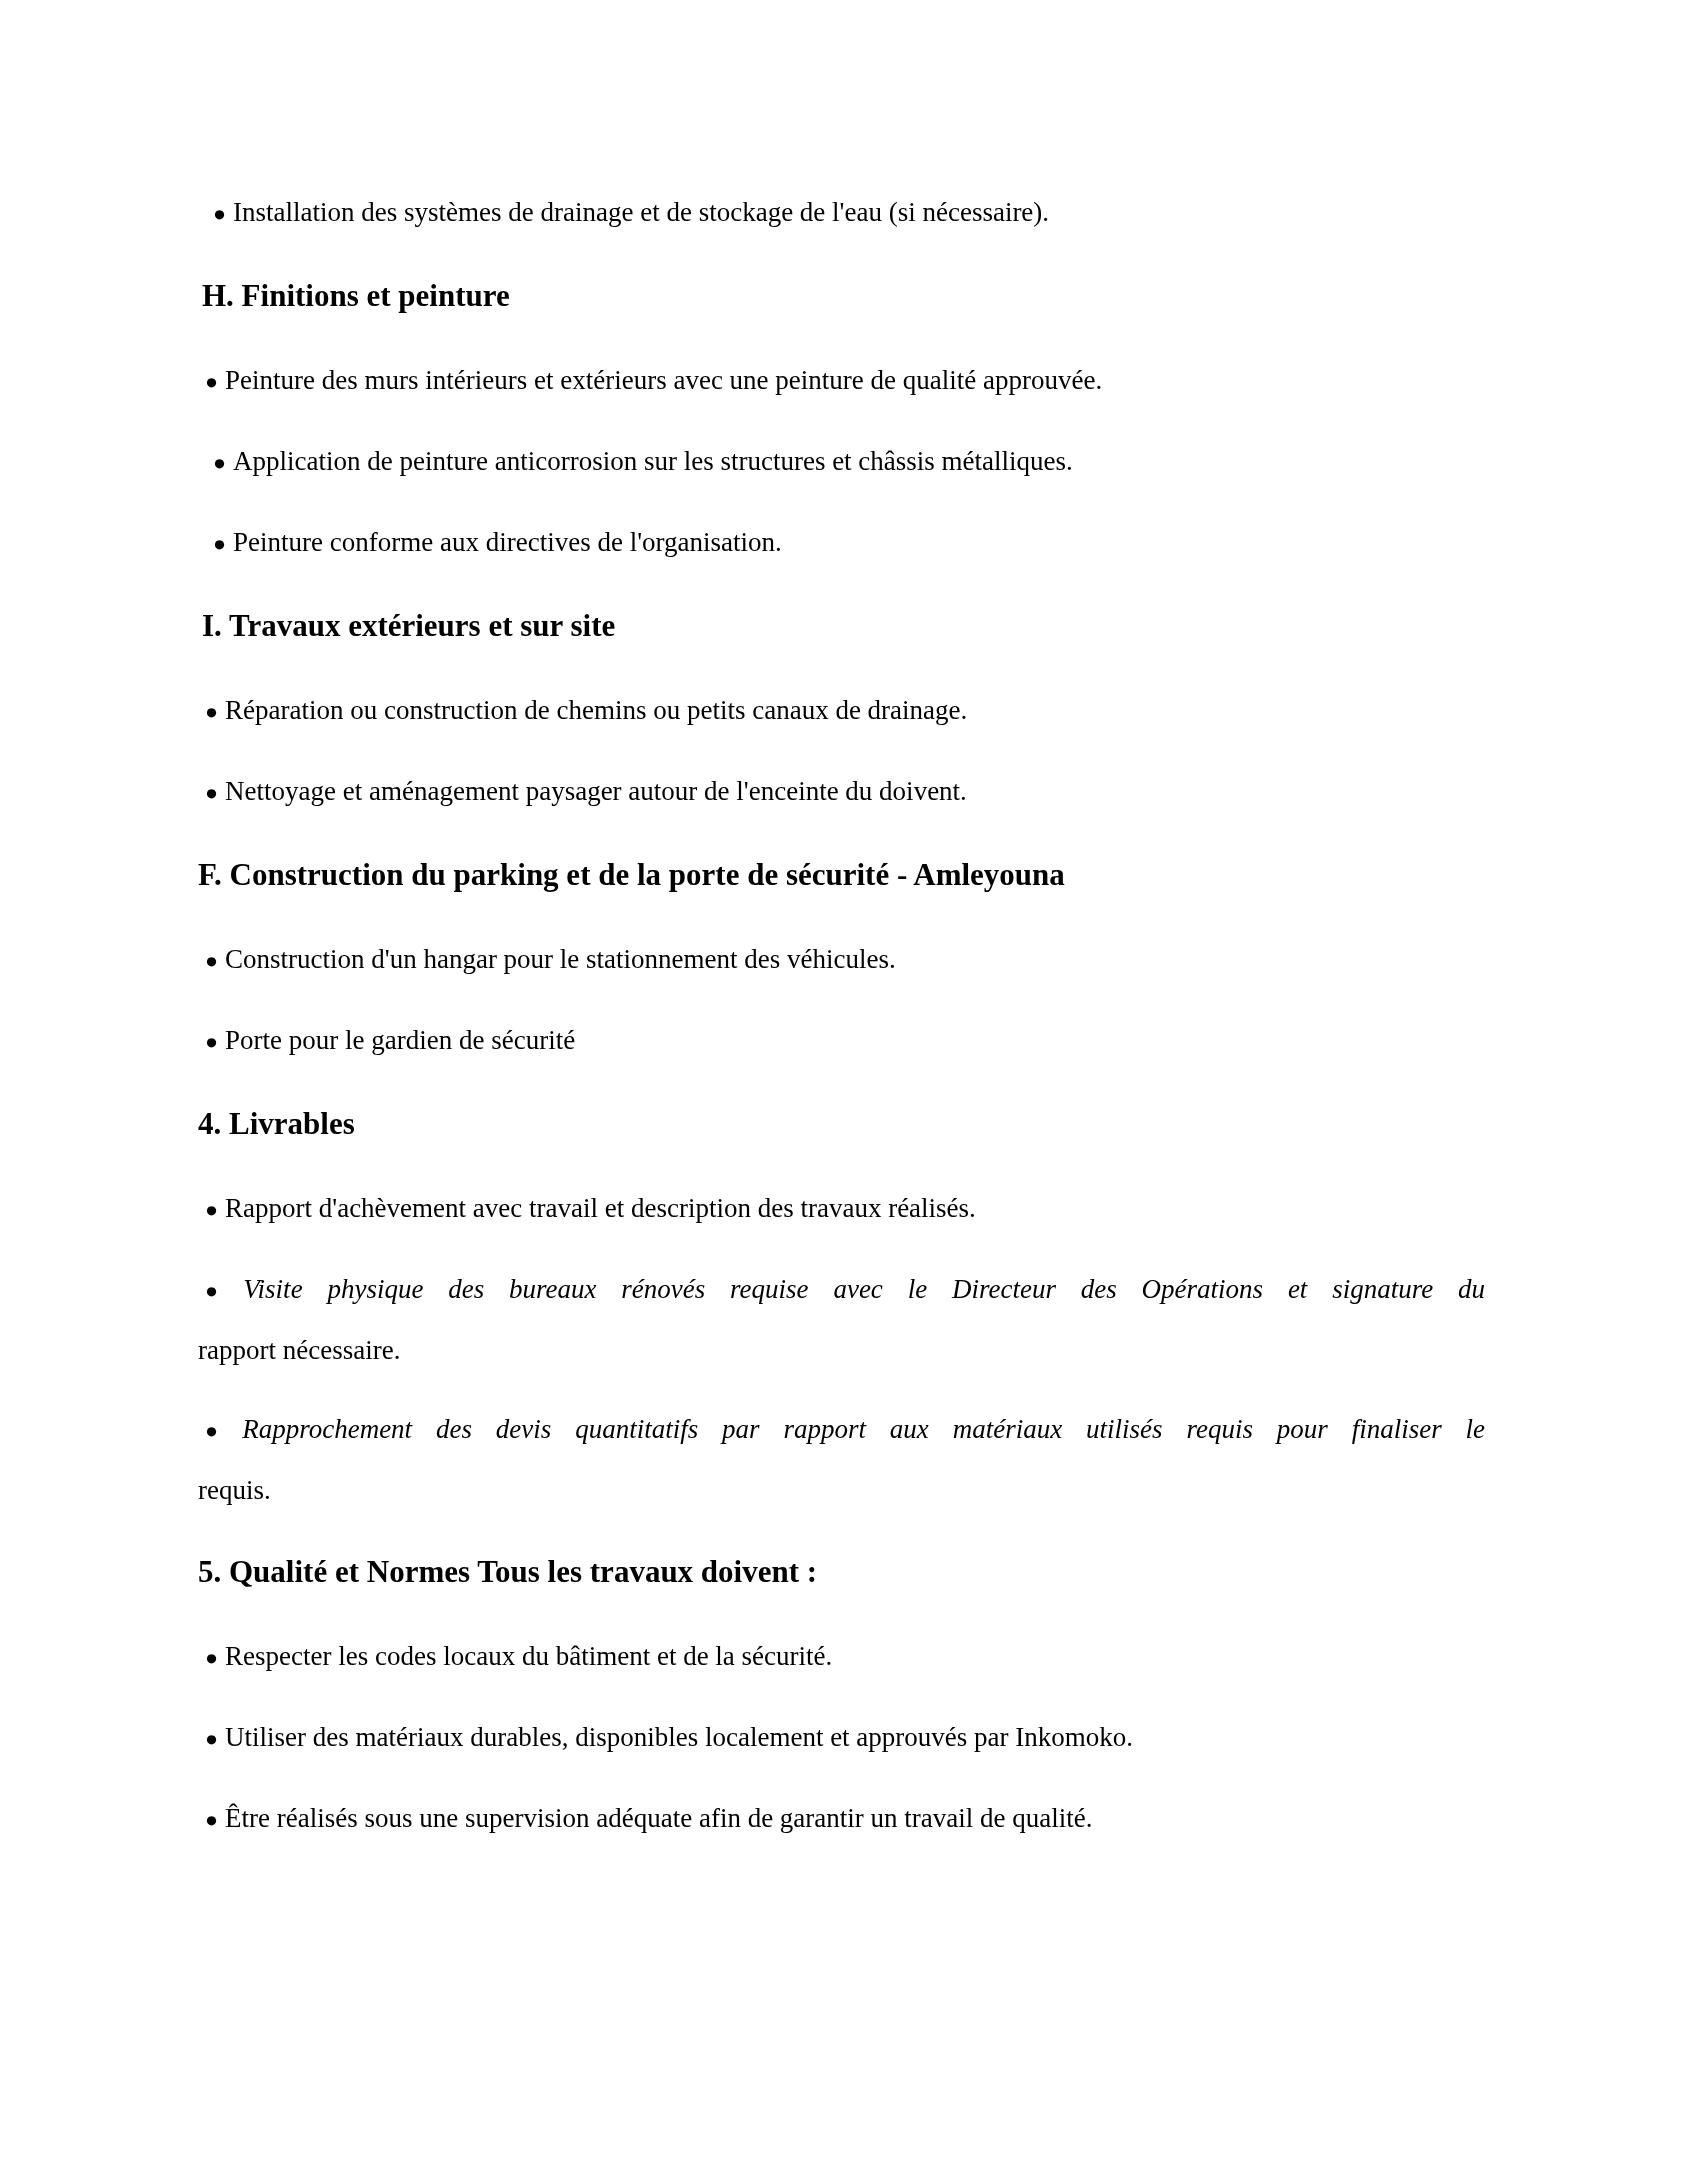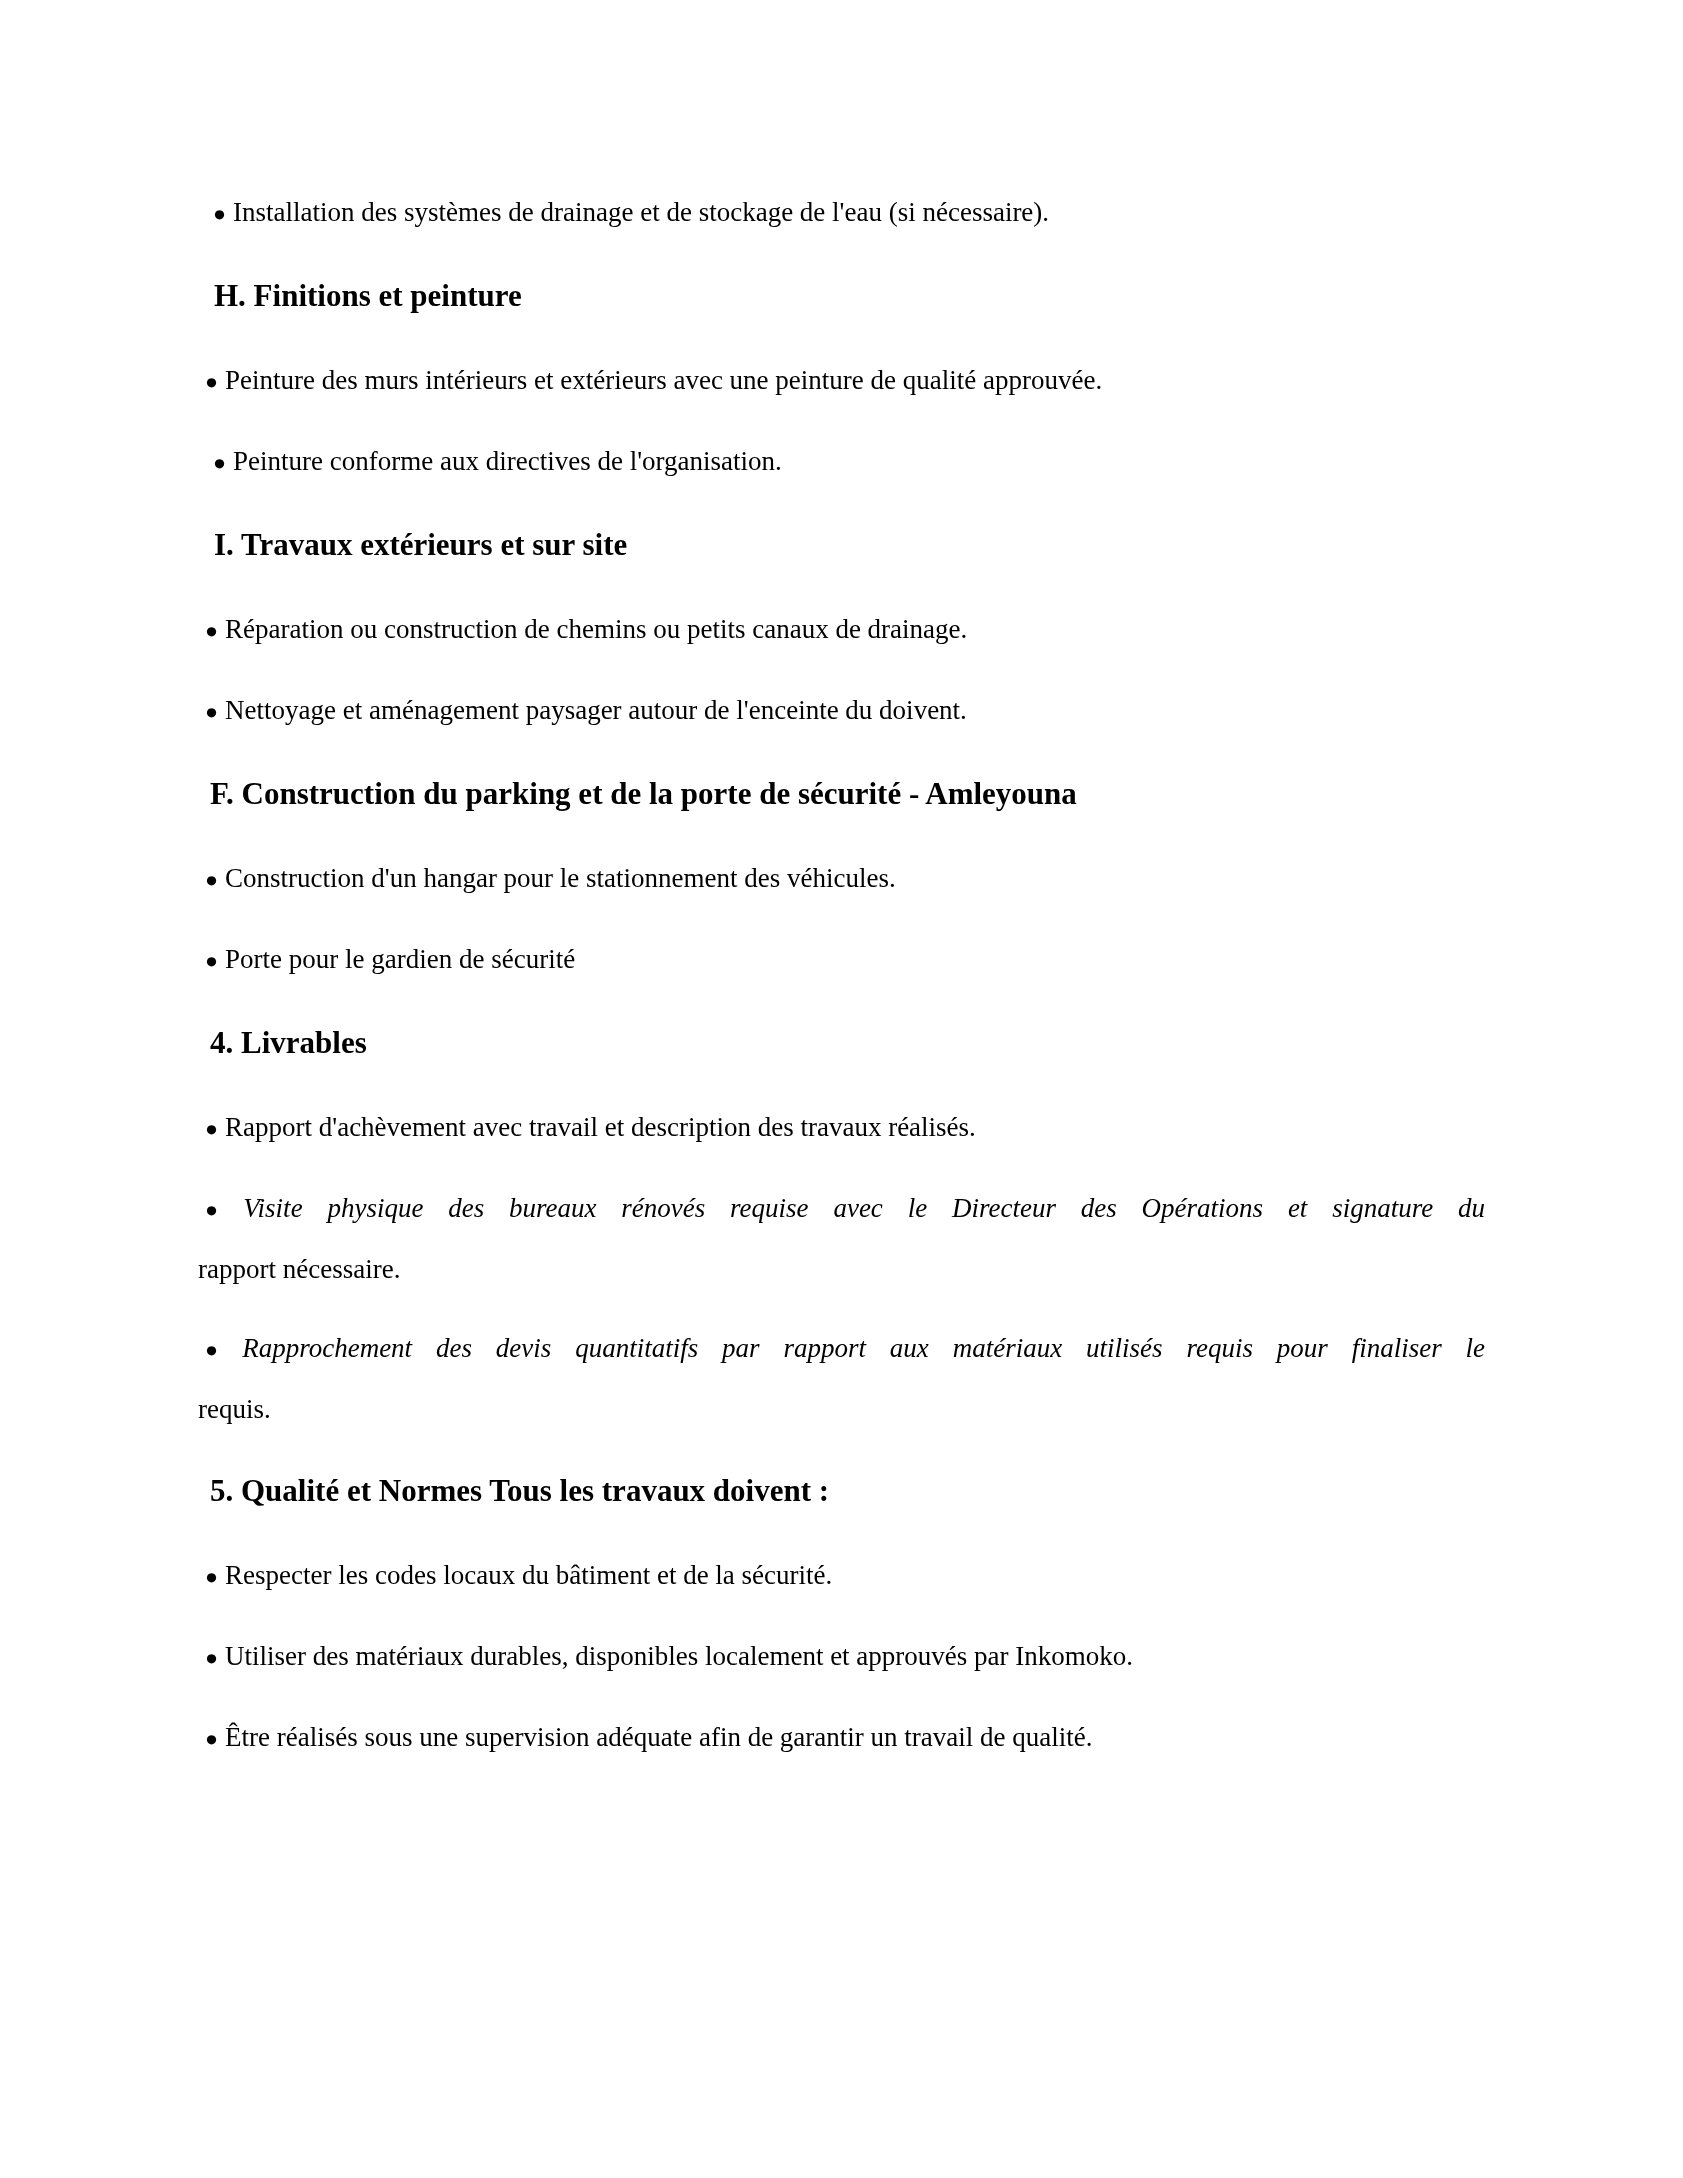--- a/index.html
+++ b/index.html
@@ -40,21 +40,21 @@
   }
   .stretch {
     text-align: justify;
     text-align-last: justify;
     font-style: italic;
   }
   .heading {
     font-size: 31px;
     font-weight: bold;
     line-height: 63px;
-    margin: 0 0 24px 12px;
+    margin: 0 0 24px 0;
     padding-left: 0;
   }
   .heading.indent {
     padding-left: 4px;
   }
   .bullet {
     font-size: 0.80em;
     margin-right: 7px;
     letter-spacing: 0;
   }
@@ -63,20 +63,23 @@
 <body>
 
 <div class="page">
   <div class="content">
       <div class="block indent">
         <div class="line first-line"><span class="bullet">●</span><span>Installation des systèmes de drainage et de stockage de l'eau (si nécessaire).</span></div>
       </div>
       <div class="heading indent">H. Finitions et peinture</div>
       <div class="block">
         <div class="line first-line"><span class="bullet">●</span><span>Peinture des murs intérieurs et extérieurs avec une peinture de qualité approuvée.</span></div>
+      </div>
+      <div class="block indent">
+        <div class="line first-line"><span class="bullet">●</span><span>Application de peinture anticorrosion sur les structures et châssis métalliques.</span></div>
       </div>
       <div class="block indent">
         <div class="line first-line"><span class="bullet">●</span><span>Peinture conforme aux directives de l'organisation.</span></div>
       </div>
       <div class="heading indent">I. Travaux extérieurs et sur site</div>
       <div class="block">
         <div class="line first-line"><span class="bullet">●</span><span>Réparation ou construction de chemins ou petits canaux de drainage.</span></div>
       </div>
       <div class="block">
         <div class="line first-line"><span class="bullet">●</span><span>Nettoyage et aménagement paysager autour de l'enceinte du doivent.</span></div>

